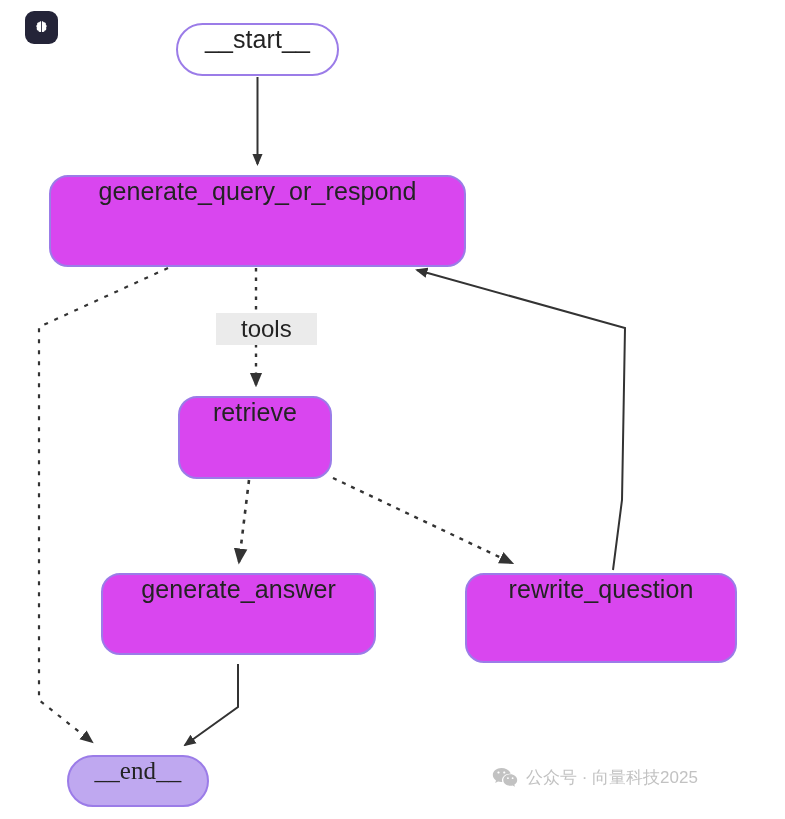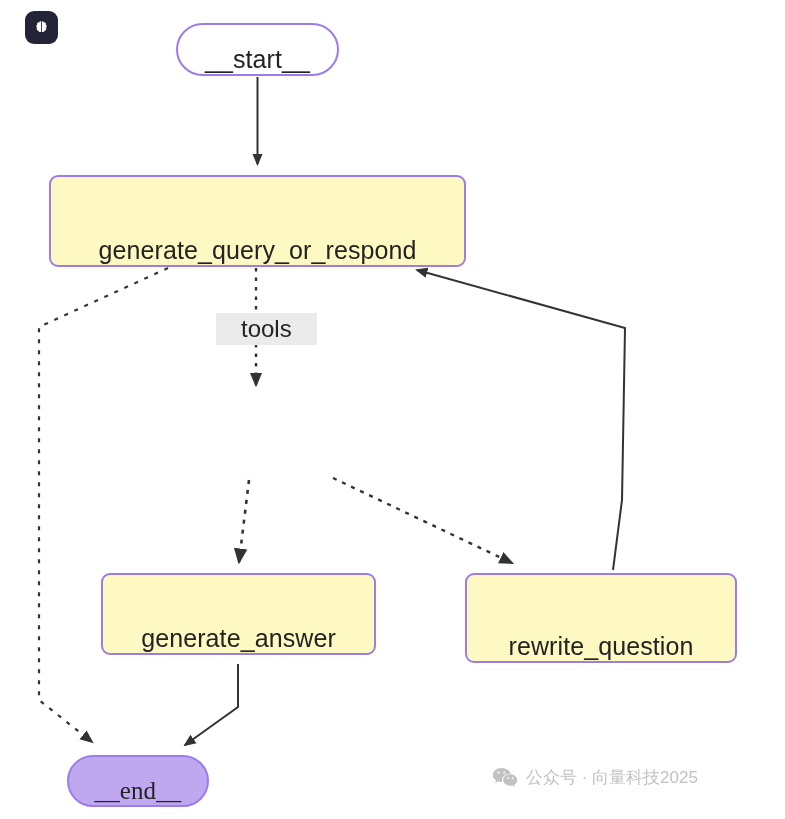--- a/index.html
+++ b/index.html
@@ -40,32 +40,32 @@
     align-items: center;
     justify-content: center;
   }
   .brain-badge svg { display: block; }
 
   
   .node {
     position: absolute;
     box-sizing: border-box;
     display: flex;
-    align-items: flex-end;
+    align-items: flex-start;
     justify-content: center;
     border: 2px solid #9b7ce8;
     color: #232323;
     font-size: 25px;
     letter-spacing: 0.1px;
     white-space: nowrap;
     z-index: 3;
   }
   .node.process {
-    background: #fef9c3;
-    border-radius: 9px;
+    background: #d946ef;
+    border-radius: 19px;
   }
   .node.terminal-start {
     background: #ffffff;
     border-radius: 999px;
   }
   .node.terminal-end {
     background: #bfa8f0;
     border-radius: 999px;
     font-family: Liberation Serif, serif;
   }
@@ -141,20 +141,23 @@
   </svg>
 
   <div class="node terminal-start" id="node-start">
     <span>__start__</span>
   </div>
 
   <div class="node process" id="node-generate-query">
     <span>generate_query_or_respond</span>
   </div>
 
+  <div class="node process" id="node-retrieve">
+    <span>retrieve</span>
+  </div>
 
   <div class="node process" id="node-generate-answer">
     <span>generate_answer</span>
   </div>
 
   <div class="node process" id="node-rewrite-question">
     <span>rewrite_question</span>
   </div>
 
   <div class="node terminal-end" id="node-end">

